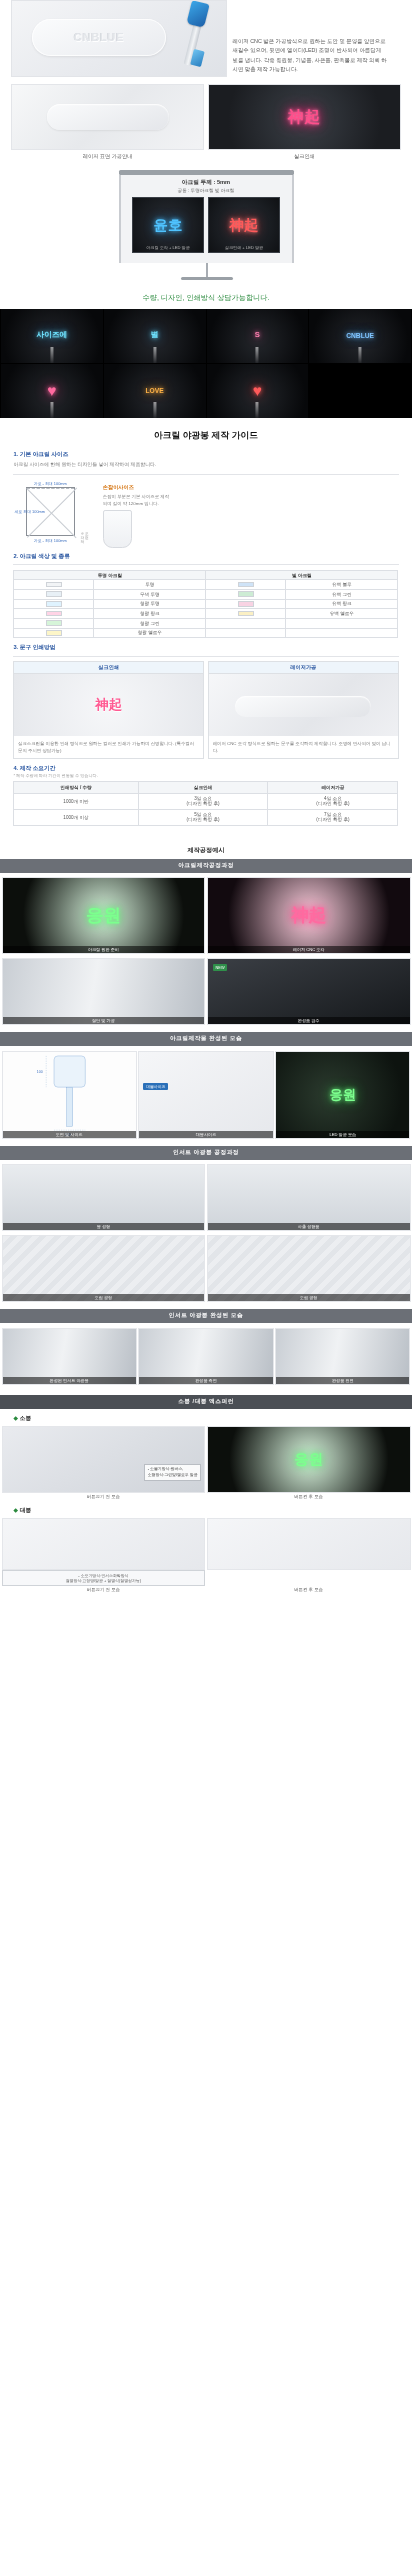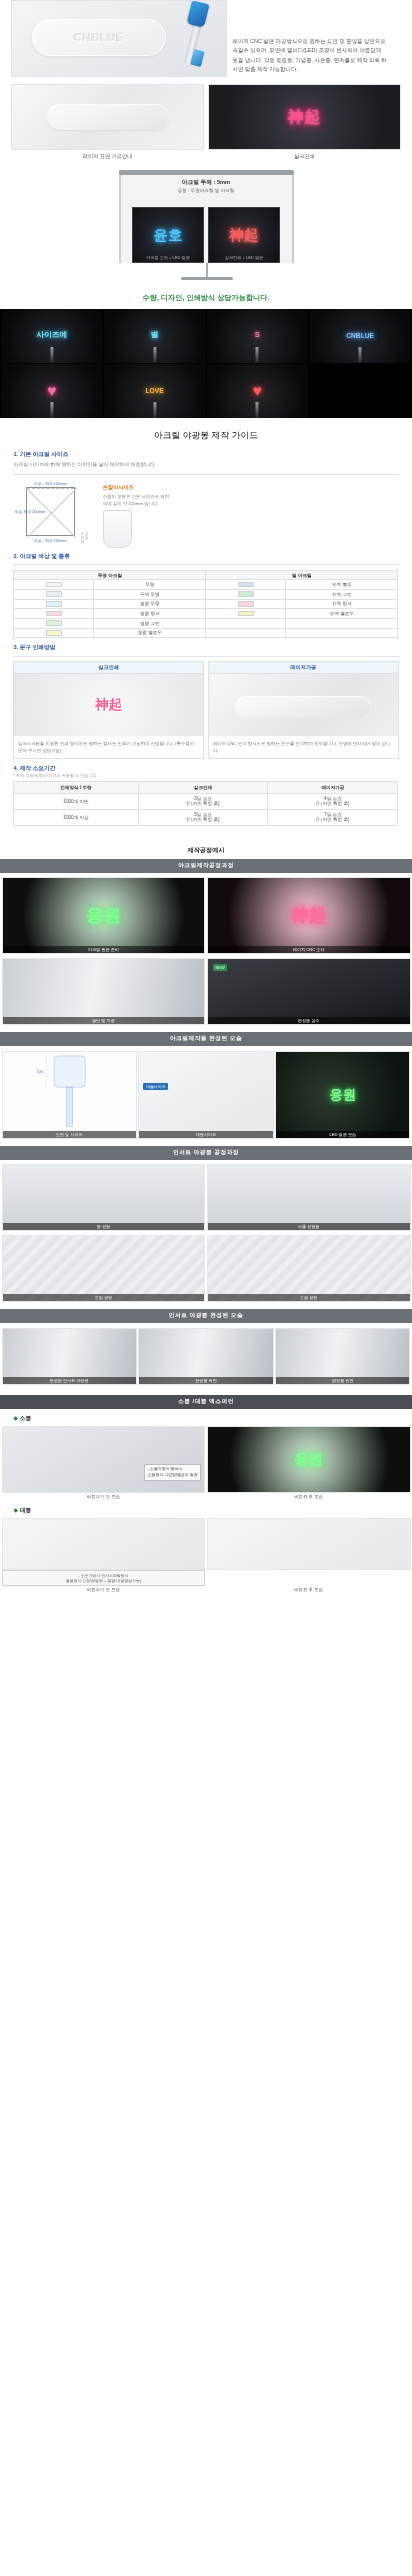--- a/index.html
+++ b/index.html
@@ -137,21 +137,21 @@
     border-right: 2.1px solid #c9ccd1;
     position: relative;
     padding: 4.1px 5.2px 0;
   }
   .screen-title {
     text-align: center; font-size: 5.7px; font-weight: bold; color: #333;
   }
   .screen-sub {
     text-align: center; font-size: 4.6px; color: #666; margin-top: 1px;
   }
-  .screen-panels { display: flex; gap: 4px; justify-content: center; margin-top: 14px; }
+  .screen-panels { display: flex; gap: 4px; justify-content: center; margin-top: 4px; }
   .panel {
     width: 72px; height: 56px;
     background: radial-gradient(circle at 50% 50%, #2a2f36, #0f1114);
     position: relative; overflow: hidden;
     border: 0.5px solid #3a3f46;
   }
   .panel .big {
     position: absolute; inset: 0;
     display: flex; align-items: center; justify-content: center;
     flex-direction: column;
@@ -168,21 +168,21 @@
   }
   .screen-legs .pole {
     position: absolute; left: 87px; top: 0; width: 2.6px; height: 15.5px; background: #a8adb3;
   }
   .screen-legs .foot {
     position: absolute; left: 62px; top: 14.4px; width: 52px; height: 2.6px;
     background: #9aa0a6; border-radius: 1.5px;
   }
 
   .mid-head {
-    text-align: center; font-size: 7.2px; font-weight: bold;
+    text-align: center; font-size: 7.2px; font-weight: normal;
     color: #2b8a3e; margin: 11.3px 0 6.2px;
   }
 
   
   .gallery {
     display: grid;
     grid-template-columns: repeat(4, 1fr);
     gap: 1px;
     padding: 0 1px;
     background: #000;
@@ -198,21 +198,21 @@
     font-size: 7.7px; font-weight: bold; text-align: center; line-height: 1.15;
     padding: 0 2.1px;
   }
   .g-cell .stickline {
     position: absolute; left: 50%; bottom: 0; width: 3.1px; height: 15.5px;
     transform: translateX(-50%);
     background: linear-gradient(180deg, rgba(255,255,255,.55), rgba(255,255,255,.05));
   }
 
   .guide-title {
-    text-align: center; font-size: 8.8px; font-weight: normal;
+    text-align: center; font-size: 8.8px; font-weight: bold;
     color: #111; margin: 12.4px 0 9.3px;
   }
 
   
   .sec-head {
     font-size: 5.7px; font-weight: bold; color: #1f4e9c; padding: 0 13.4px;
   }
   .sec-sub {
     font-size: 4.9px; color: #777; padding: 1.5px 13.4px 4.1px;
   }

